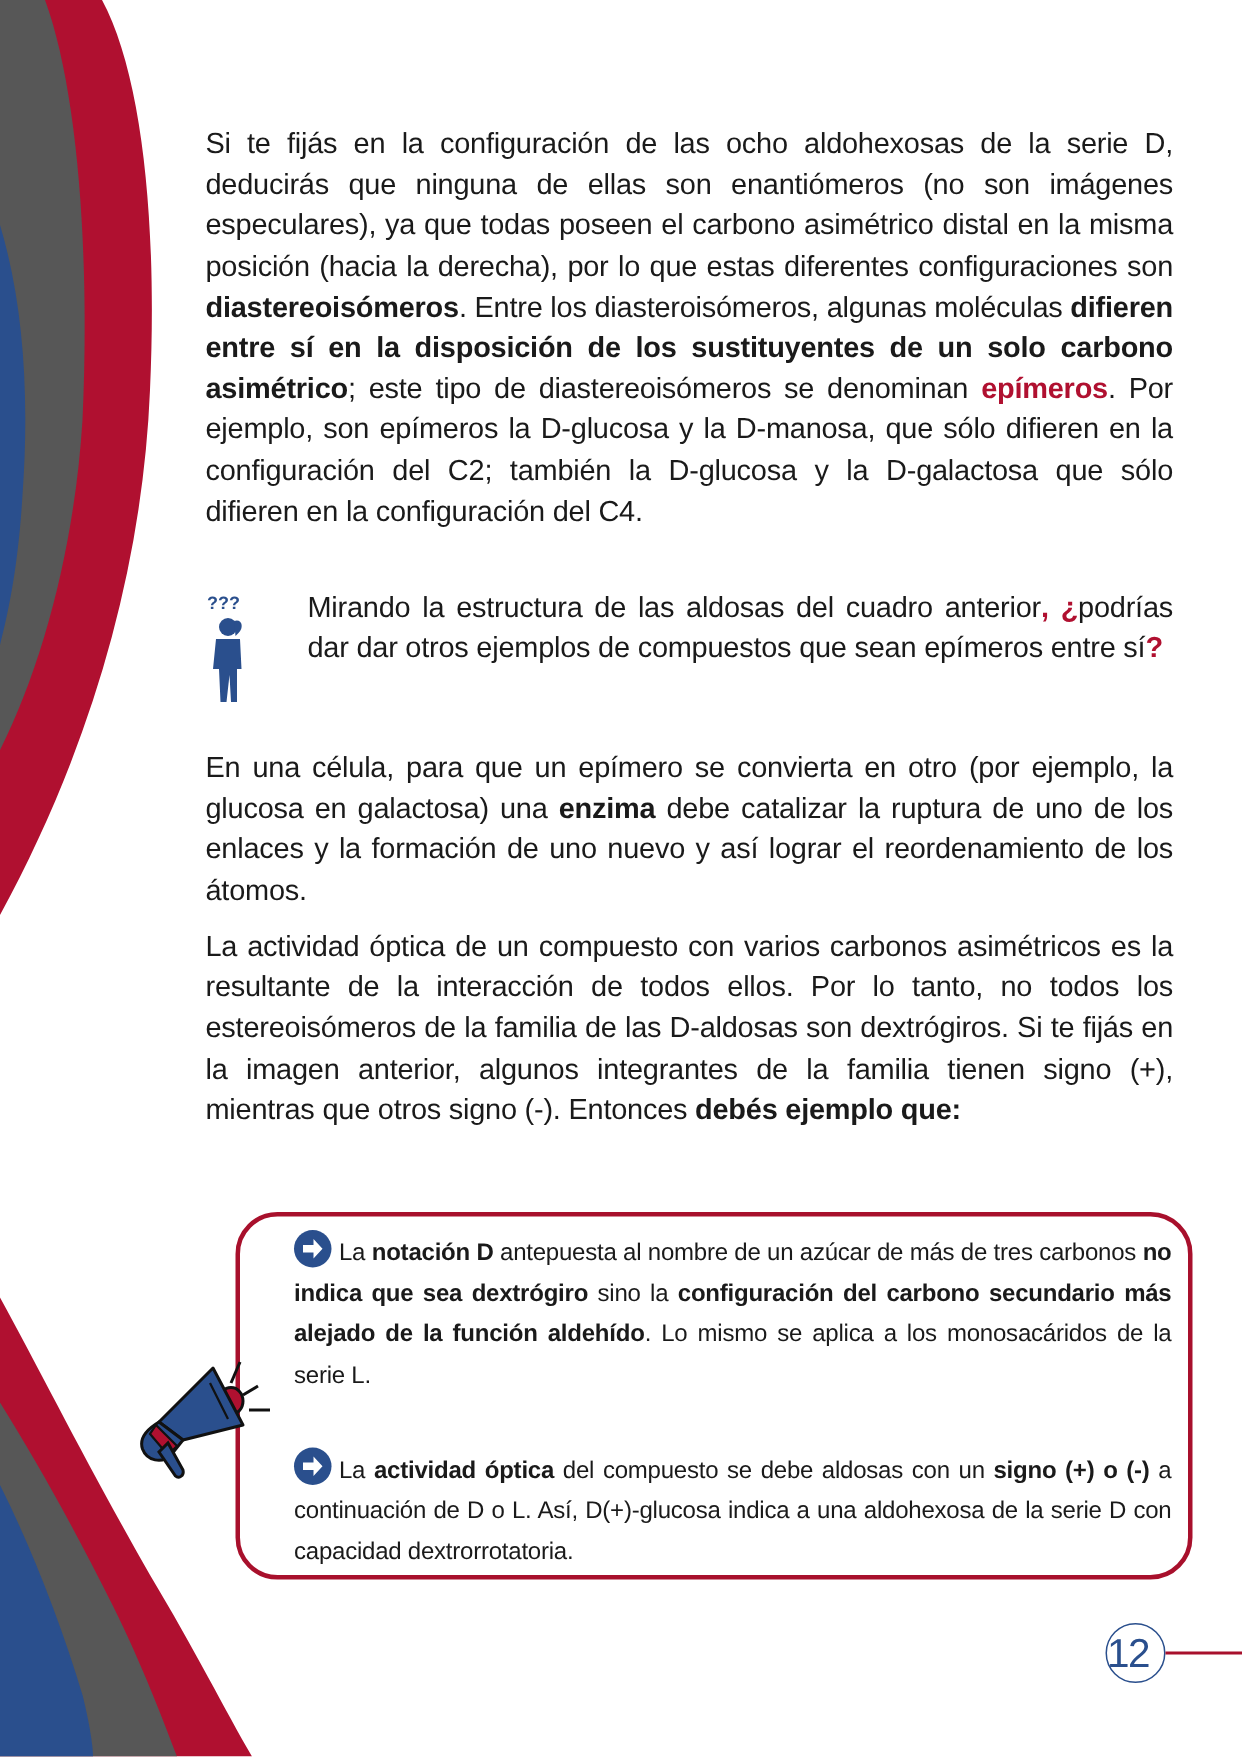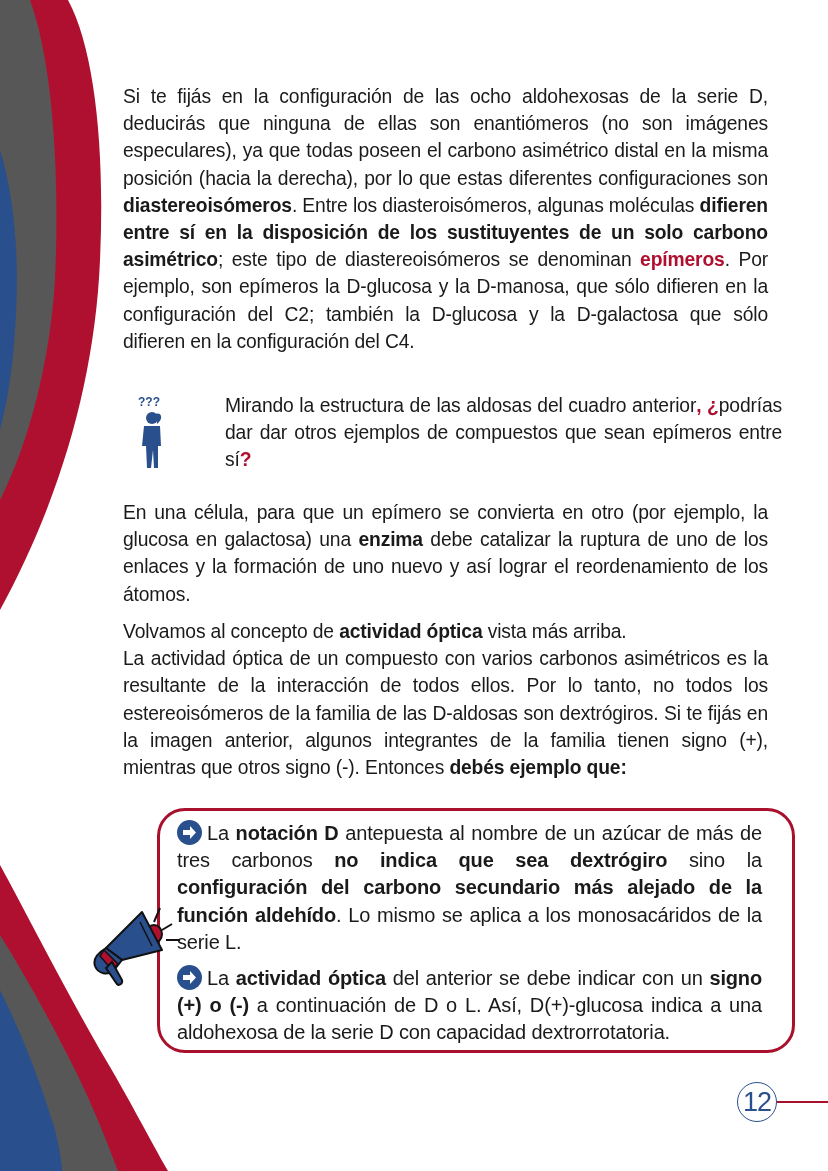--- a/index.html
+++ b/index.html
@@ -4,57 +4,57 @@
   <style>
     html, body { margin: 0; padding: 0; }
     body {
       width: 828px; height: 1171px; position: relative; overflow: hidden;
       background: #ffffff;
       font-family: "Liberation Sans", "DejaVu Sans", sans-serif;
       color: #1a1a1a;
     }
     .deco { position: absolute; left: 0; top: 0; width: 828px; height: 1171px; pointer-events: none; }
     .text-block {
-      position: absolute; left: 123px; width: 645px;
+      position: absolute; left: 137px; width: 645px;
       font-size: 19.3px; line-height: 27.2px; text-align: justify;
       letter-spacing: -0.15px;
     }
     .text-block p { margin: 0; }
     b { font-weight: bold; }
     .accent { color: #b01030; font-weight: bold; }
     .accent-plain { color: #b01030; font-weight: bold; }
     #p1 { top: 83px; }
     #question { position: absolute; left: 137px; top: 392px; width: 645px; }
     #question .q-icon { position: absolute; left: 0; top: 2px; width: 32px; height: 76px; }
     #question .q-text {
-      margin-left: 88px; font-size: 19.3px; line-height: 27.2px; text-align: justify; letter-spacing: -0.15px;
+      margin-left: 68px; font-size: 19.3px; line-height: 27.2px; text-align: justify; letter-spacing: -0.15px;
     }
     #p2 { top: 483px; margin-top: 16px; }
     #p3 { top: 618px; }
     .callout {
       position: absolute; left: 157px; top: 808px; width: 638px; height: 245px;
       border: 3.5px solid #a8102c; border-radius: 28px; box-sizing: border-box;
       background: #fff;
     }
     .callout-item {
-      position: absolute; left: 17px; width: 585px;
-      font-size: 20px; line-height: 27.2px; text-align: justify; letter-spacing: -0.15px;
+      position: absolute; left: 36px; width: 585px;
+      font-size: 16px; line-height: 27.2px; text-align: justify; letter-spacing: -0.15px;
     }
     .callout-item .arrow {
       display: inline-block; width: 25px; height: 25px; border-radius: 50%;
       background: #2a4f8d; vertical-align: -5px; margin-right: 5px; position: relative;
     }
     .callout-item .arrow svg { position: absolute; left: 3px; top: 3px; }
     #ci1 { top: 9px; }
     #ci2 { top: 154px; }
     .megaphone { position: absolute; left: 92px; top: 900px; width: 90px; height: 90px; }
     .page-num {
       position: absolute; left: 737px; top: 1082px; width: 40px; height: 40px;
       border: 1.5px solid #2a4f8d; border-radius: 50%; box-sizing: border-box;
-      font-size: 27px; color: #2a4f8d; text-align: center; line-height: 38px;
+      font-size: 27px; color: #2a4f8d; line-height: 38px;
       letter-spacing: -1px;
     }
     .page-line { position: absolute; left: 777px; top: 1101px; width: 51px; height: 2px; background: #a8102c; }
   </style>
 </head>
 <body>
 
 <svg class="deco" viewBox="0 0 828 1171" xmlns="http://www.w3.org/2000/svg">
 
   <path d="M0,0 L68,0 C95,50 105,150 100,260 C95,380 60,500 0,610 Z" fill="#b01030"></path>
@@ -85,42 +85,39 @@
   </div>
 </div>
 
 <div class="text-block" id="p2">
   <p>
     <span>En una célula, para que un epímero se convierta en otro (por ejemplo, la glucosa en galactosa) una </span><b>enzima</b><span> debe catalizar la ruptura de uno de los enlaces y la formación de uno nuevo y así lograr el reordenamiento de los átomos.</span>
   </p>
 </div>
 
 <div class="text-block" id="p3">
-  <p style="text-align:left;">
-    <span>Volvamos al concepto de </span><b>actividad óptica</b><span> vista más arriba.</span>
-  </p>
   <p>
     <span>La actividad óptica de un compuesto con varios carbonos asimétricos es la resultante de la interacción de todos ellos. Por lo tanto, no todos los estereoisómeros de la familia de las D-aldosas son dextrógiros. Si te fijás en la imagen anterior, algunos integrantes de la familia tienen signo (+), mientras que otros signo (-). Entonces </span><b>debés ejemplo que:</b>
   </p>
 </div>
 
 <div class="callout">
   <div class="callout-item" id="ci1">
     <span class="arrow">
       <svg width="19" height="19" viewBox="0 0 19 19" xmlns="http://www.w3.org/2000/svg">
           <path d="M3,7 L10,7 L10,3 L16,9.5 L10,16 L10,12 L3,12 Z" fill="#ffffff"></path>
         </svg>
     </span><span>La </span><b>notación D</b><span> antepuesta al nombre de un azúcar de más de tres carbonos </span><b>no indica que sea dextrógiro</b><span> sino la </span><b>configuración del carbono secundario más alejado de la función aldehído</b><span>. Lo mismo se aplica a los monosacáridos de la serie L.</span>
   </div>
   <div class="callout-item" id="ci2">
     <span class="arrow">
       <svg width="19" height="19" viewBox="0 0 19 19" xmlns="http://www.w3.org/2000/svg">
           <path d="M3,7 L10,7 L10,3 L16,9.5 L10,16 L10,12 L3,12 Z" fill="#ffffff"></path>
         </svg>
-    </span><span>La </span><b>actividad óptica</b><span> del anterior se debe indicar con un </span><b>signo (+) o (-)</b><span> a continuación de D o L. Así, D(+)-glucosa indica a una aldohexosa de la serie D con capacidad dextrorrotatoria.</span>
+    </span><span>La </span><b>actividad óptica</b><span> del compuesto se debe aldosas con un </span><b>signo (+) o (-)</b><span> a continuación de D o L. Así, D(+)-glucosa indica a una aldohexosa de la serie D con capacidad dextrorrotatoria.</span>
   </div>
 </div>
 
 <svg class="megaphone" viewBox="0 0 90 90" xmlns="http://www.w3.org/2000/svg">
 
   <line x1="62" y1="22" x2="68" y2="8" stroke="#111" stroke-width="2"></line>
   <line x1="70" y1="30" x2="80" y2="24" stroke="#111" stroke-width="2"></line>
   <line x1="74" y1="40" x2="88" y2="40" stroke="#111" stroke-width="2"></line>
 
   <ellipse cx="62" cy="34" rx="8" ry="9" fill="#b01030" stroke="#111" stroke-width="2"></ellipse>

